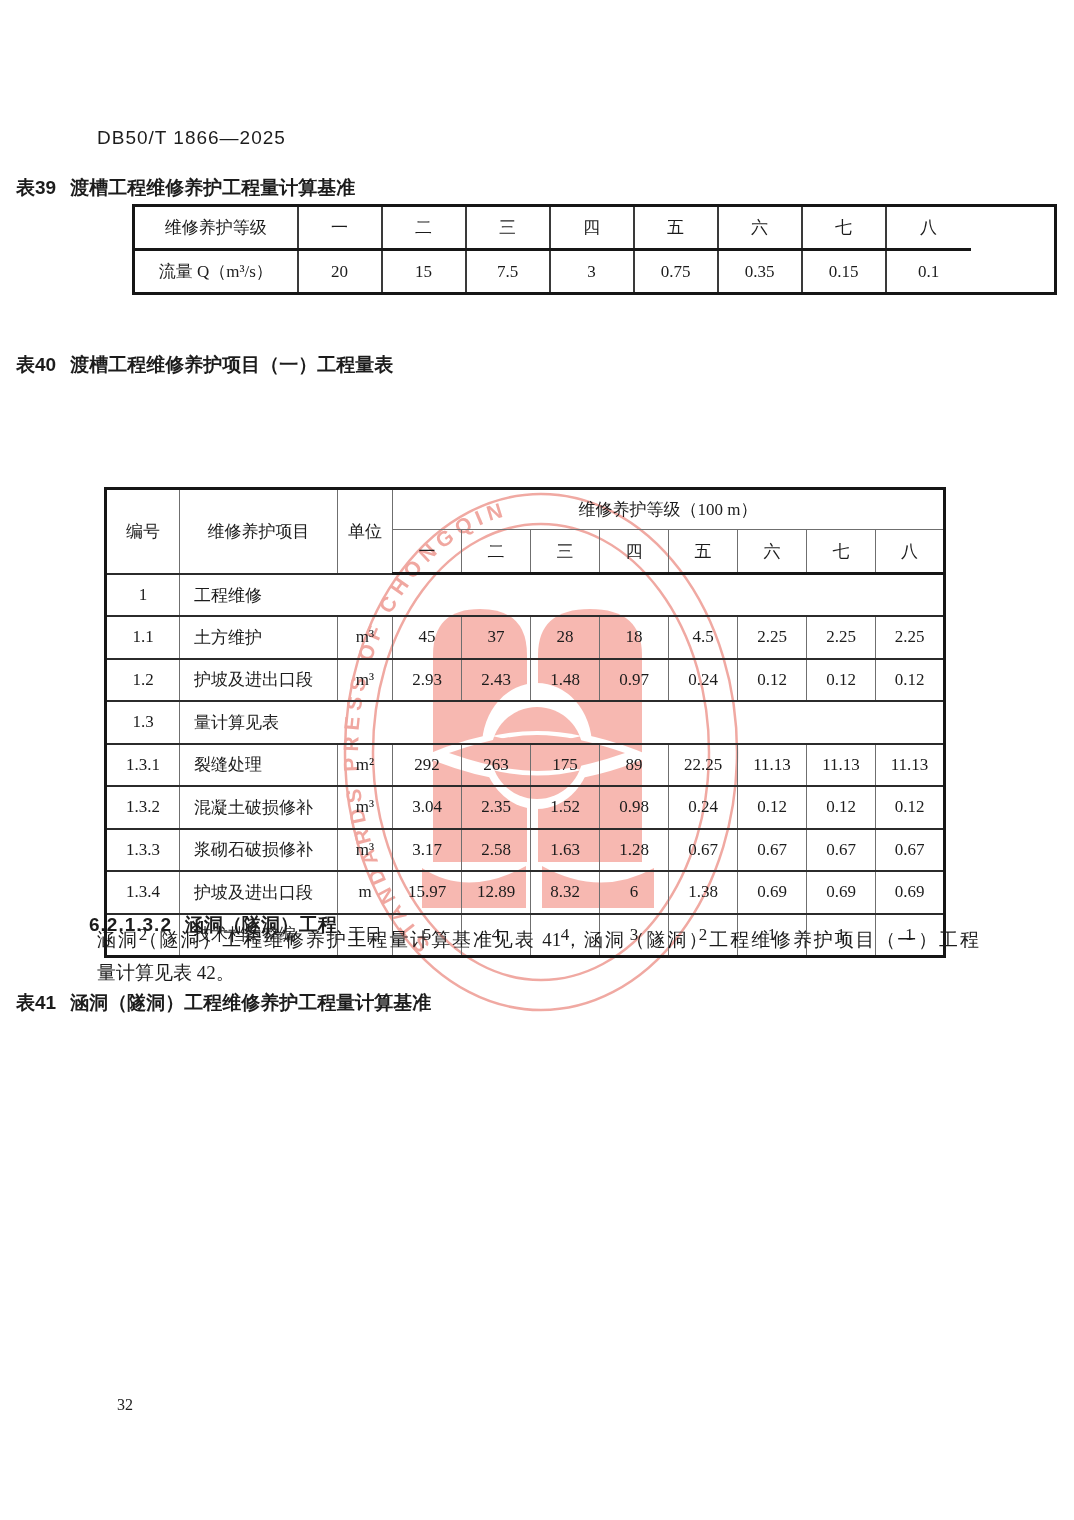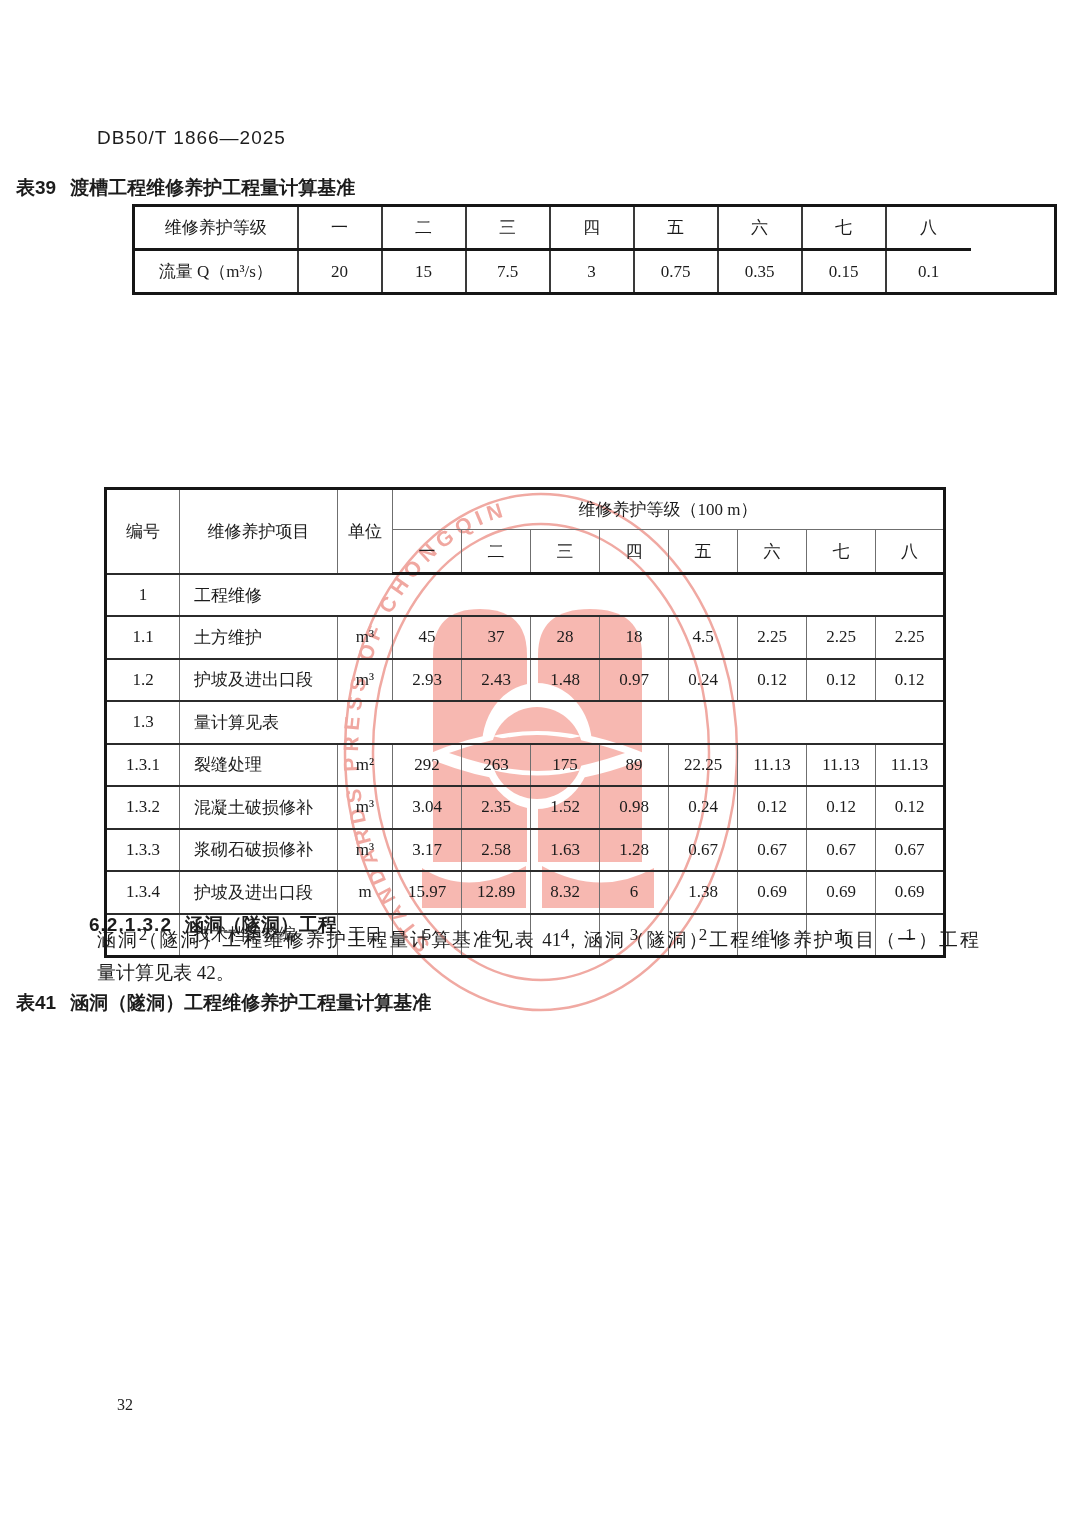--- a/index.html
+++ b/index.html
@@ -164,20 +164,23 @@
         <td>7.5</td>
         <td>3</td>
         <td>0.75</td>
         <td>0.35</td>
         <td>0.15</td>
         <td>0.1</td>
       </tr>
     </tbody>
   </table>
 
+  <div class="abs caption cap40 layer">
+    <span class="cap-label">表40</span><span>渡槽工程维修养护项目（一）工程量表</span>
+  </div>
   <table class="t40 t-detail layer">
     <colgroup>
       <col style="width:74px">
         <col style="width:158px">
         <col style="width:55px">
       <col style="width:69px">
         <col style="width:69px">
         <col style="width:69px">
         <col style="width:69px">
       <col style="width:69px">

